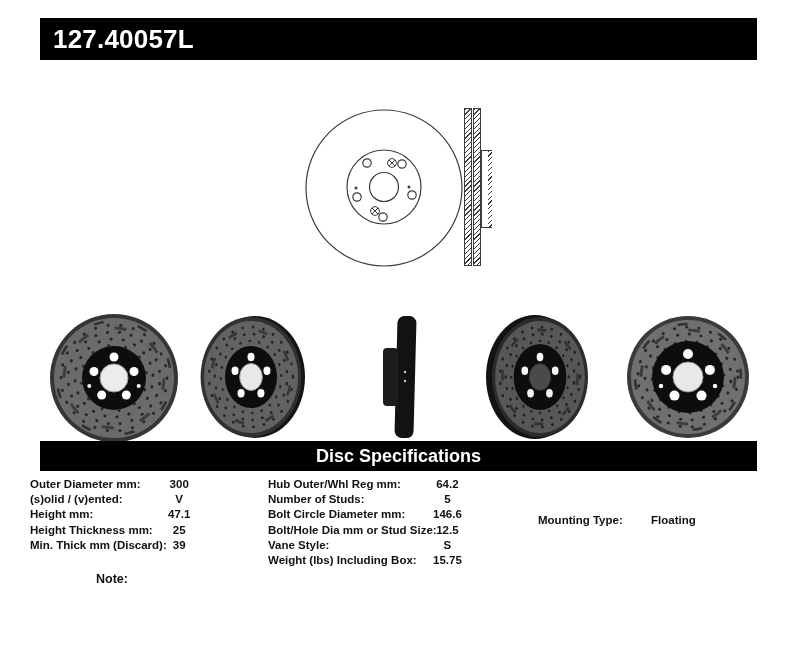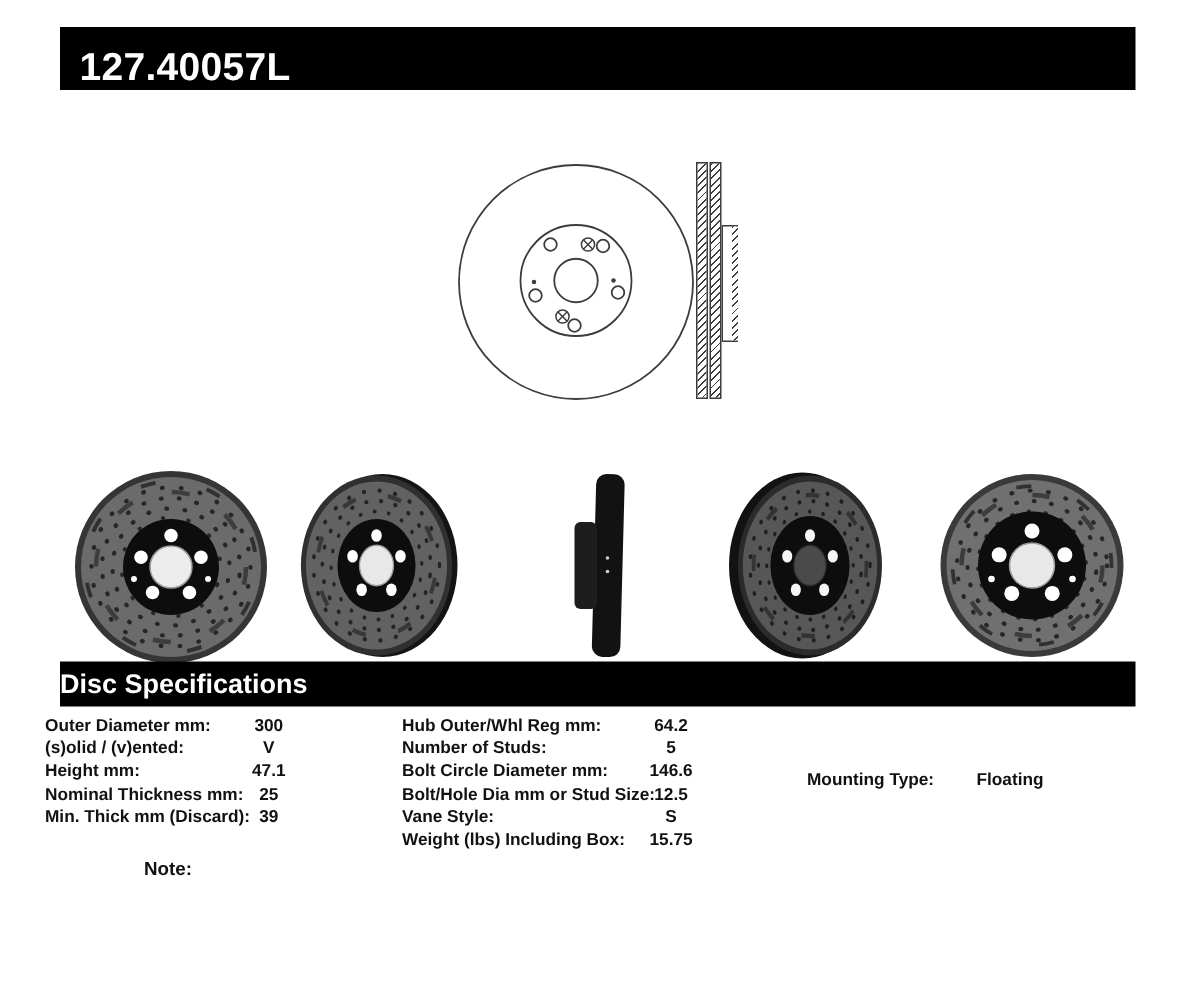--- a/index.html
+++ b/index.html
@@ -9,22 +9,22 @@
     font-family:"Liberation Sans",sans-serif;
     font-weight:bold;color:#111;
   }
   
   .bar{
     position:absolute;left:40px;width:717px;
     background:var(--bar_background,#000);color:var(--bar_text,#fff);
     display:flex;align-items:center;box-sizing:border-box;
   }
   .top-bar{top:18px;height:42px;justify-content:space-between;
-    padding:0 13px;font-size:26px;letter-spacing:0.2px;align-items:flex-end;}
-  .spec-bar{top:441px;height:30px;font-size:18px;}
+    padding:0 13px;font-size:26px;letter-spacing:0.2px;}
+  .spec-bar{top:441px;height:30px;justify-content:center;font-size:18px;}
   
   .hatch{
     position:absolute;box-sizing:border-box;border:1px solid #3c3c3c;
     background:repeating-linear-gradient(135deg,#3c3c3c 0,#3c3c3c 0.9px,#fff 0.9px,#fff 3.4px);
   }
   .sec-bar1{left:464px;top:108px;width:8px;height:158px;}
   .sec-bar2{left:473px;top:108px;width:8px;height:158px;}
   .sec-hat{position:absolute;left:481px;top:150px;width:11px;height:78px;
     box-sizing:border-box;border:1px solid #3c3c3c;background:#fff;}
   .sec-hat-edge{left:488px;top:151px;width:4px;height:76px;border:none;}
@@ -195,21 +195,21 @@
     <span>Disc Specifications</span>
   </div>
 
   <div class="spec-col col1">
     <span class="lbl">Outer Diameter mm:</span>
     <span class="val">300</span>
     <span class="lbl">(s)olid / (v)ented:</span>
     <span class="val">V</span>
     <span class="lbl">Height mm:</span>
     <span class="val">47.1</span>
-    <span class="lbl">Nominal Thickness mm:</span>
+    <span class="lbl">Height Thickness mm:</span>
     <span class="val">25</span>
     <span class="lbl">Min. Thick mm (Discard):</span>
     <span class="val">39</span>
   </div>
 
   <div class="spec-col col2">
     <span class="lbl">Hub Outer/Whl Reg mm:</span>
     <span class="val">64.2</span>
     <span class="lbl">Number of Studs:</span>
     <span class="val">5</span>

